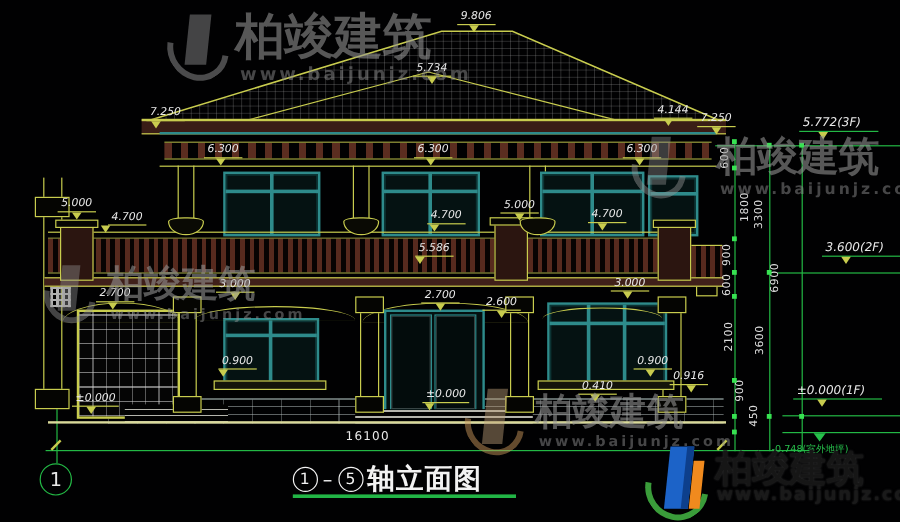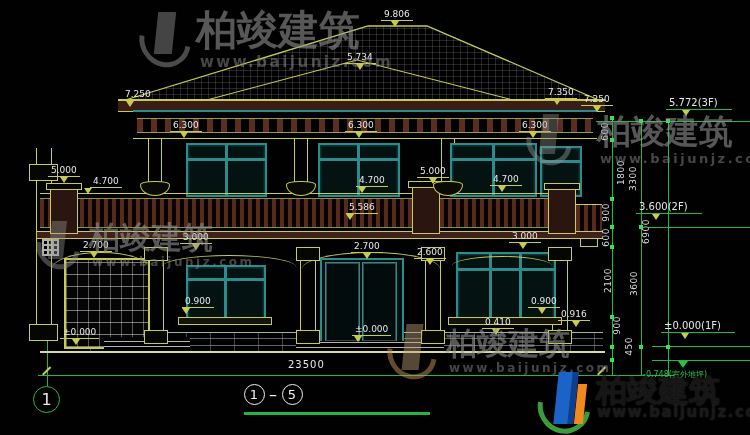--- a/index.html
+++ b/index.html
@@ -41,21 +41,21 @@
                         repeating-linear-gradient(90deg,rgba(215,215,215,.4) 0 1px,transparent 1px 11px);}
   .grille{background-image:repeating-linear-gradient(0deg,#cfcfcf 0 2px,transparent 2px 5px),
                            repeating-linear-gradient(90deg,#cfcfcf 0 2px,transparent 2px 5px);opacity:.85;z-index:13;}
   .sill{height:6px;border:1.2px solid #c8cc4e;background:#14140a;z-index:13;}
   .plinth{left:90px;top:332px;width:513px;height:20px;border-top:1px solid #9fb0ae;z-index:10;
        background-image:repeating-linear-gradient(0deg,rgba(185,195,195,.5) 0 1px,transparent 1px 7px),
                         repeating-linear-gradient(90deg,rgba(185,195,195,.35) 0 1px,transparent 1px 24px);}
   .steps{background-color:#020202;z-index:14;
        background-image:repeating-linear-gradient(0deg,rgba(225,225,215,.8) 0 1px,transparent 1px 5px);}
   
-  .lvl{position:absolute;z-index:30;font-size:9px;line-height:10px;color:#e8e8e8;}
+  .lvl{position:absolute;z-index:30;font-size:9px;line-height:10px;color:#e8e8e8;font-style:italic;}
   .lvl .lt{display:block;padding:0 3px 1px;border-bottom:1.2px solid #c8cc4e;white-space:nowrap;}
   .lvl .tri{position:absolute;top:100%;width:0;height:0;
             border-left:4.5px solid transparent;border-right:4.5px solid transparent;
             border-top:6px solid #c8cc4e;}
   .lvl.g{font-size:10px;}
   .lvl.g .lt{border-bottom:1.2px solid #23b845;padding-right:14px;}
   .sub{z-index:30;color:#27c04c;font-size:8px;white-space:nowrap;}
   .vd{position:absolute;z-index:29;color:#dcdcdc;font-size:9px;writing-mode:vertical-rl;
       transform:rotate(180deg);letter-spacing:.5px;}
   .grip{width:4px;height:4px;background:#37e252;z-index:31;}
@@ -215,21 +215,21 @@
     </div>
   <div class="lvl" style="left:344px;top:52px">
       <span class="lt">5.734</span>
       <span class="tri" style="left:12px"></span>
     </div>
   <div class="lvl" style="left:122px;top:89px">
       <span class="lt">7.250</span>
       <span class="tri" style="left:4px"></span>
     </div>
   <div class="lvl" style="left:545px;top:87px">
-      <span class="lt">7.350</span>
+      <span class="lt">4.144</span>
       <span class="tri" style="left:8px"></span>
     </div>
   <div class="lvl" style="left:581px;top:94px">
       <span class="lt">7.250</span>
       <span class="tri" style="left:12px"></span>
     </div>
   <div class="lvl" style="left:170px;top:120px">
       <span class="lt">6.300</span>
       <span class="tri" style="left:10px"></span>
     </div>
@@ -270,21 +270,21 @@
       <span class="tri" style="left:10px"></span>
     </div>
   <div class="lvl" style="left:180px;top:232px">
       <span class="lt">3.000</span>
       <span class="tri" style="left:12px"></span>
     </div>
   <div class="lvl" style="left:351px;top:241px">
       <span class="lt">2.700</span>
       <span class="tri" style="left:12px"></span>
     </div>
-  <div class="lvl" style="left:414px;top:247px">
+  <div class="lvl" style="left:402px;top:247px">
       <span class="lt">2.600</span>
       <span class="tri" style="left:12px"></span>
     </div>
   <div class="lvl" style="left:509px;top:231px">
       <span class="lt">3.000</span>
       <span class="tri" style="left:10px"></span>
     </div>
   <div class="lvl" style="left:182px;top:296px">
       <span class="lt">0.900</span>
       <span class="tri" style="left:0px"></span>
@@ -307,21 +307,21 @@
     </div>
   <div class="lvl" style="left:352px;top:324px">
       <span class="lt">±0.000</span>
       <span class="tri" style="left:2px"></span>
     </div>
 
   <div class="lvl g" style="left:666px;top:98px">
       <span class="lt">5.772(3F)</span>
       <span class="tri" style="left:16px"></span>
     </div>
-  <div class="lvl g" style="left:636px;top:202px">
+  <div class="lvl g" style="left:685px;top:202px">
       <span class="lt">3.600(2F)</span>
       <span class="tri" style="left:16px"></span>
     </div>
   <div class="lvl g" style="left:661px;top:321px">
       <span class="lt">±0.000(1F)</span>
       <span class="tri" style="left:20px"></span>
     </div>
   <div class="a" style="left:678px;top:361px;width:0;height:0;border-left:5px solid transparent;border-right:5px solid transparent;border-top:7px solid #27c04c;z-index:30"></div>
   <div class="a sub" style="left:643px;top:369px">-0.748(室外地坪)</div>
 
@@ -329,29 +329,30 @@
   <div class="vd" style="left:616px;top:160px">1800</div>
   <div class="vd" style="left:601px;top:203px">900</div>
   <div class="vd" style="left:601px;top:228px">600</div>
   <div class="vd" style="left:603px;top:268px">2100</div>
   <div class="vd" style="left:612px;top:316px">900</div>
   <div class="vd" style="left:624px;top:337px">450</div>
   <div class="vd" style="left:628px;top:166px">3300</div>
   <div class="vd" style="left:629px;top:271px">3600</div>
   <div class="vd" style="left:641px;top:219px">6900</div>
 
-  <div class="a hdim" style="left:288px;top:359px">23500</div>
+  <div class="a hdim" style="left:288px;top:359px">16100</div>
   <div class="a tick" style="left:41px;top:370px"></div>
   <div class="a tick" style="left:596px;top:370px"></div>
 
   <div class="a bubble"><span>1</span></div>
   <div class="a title">
     <span class="cnum">1</span>
       <span class="dash">–</span>
       <span class="cnum">5</span>
+      <span>轴立面图</span>
   </div>
   <div class="a" style="left:244px;top:412px;width:186px;height:2.5px;background:#22b546;z-index:30"></div>
 
   <div class="a wm" style="left:140px;top:10px">
     <div class="lg-sw" style="left:0;top:4px;width:40px;height:44px;border-left-color:rgba(150,150,150,.5);border-bottom-color:rgba(150,150,150,.5);transform:rotate(-35deg)"></div>
     <div class="lg-b1" style="left:16px;top:2px;width:18px;height:42px;background:rgba(150,150,150,.45)"></div>
     <div class="wmtxt" style="position:absolute;left:56px;top:0;font-size:41px">柏竣建筑</div>
     <div class="wmurl" style="position:absolute;left:60px;top:45px;font-size:15px">www.baijunjz.com</div>
   </div>
   <div class="a wm" style="left:527px;top:110px">

